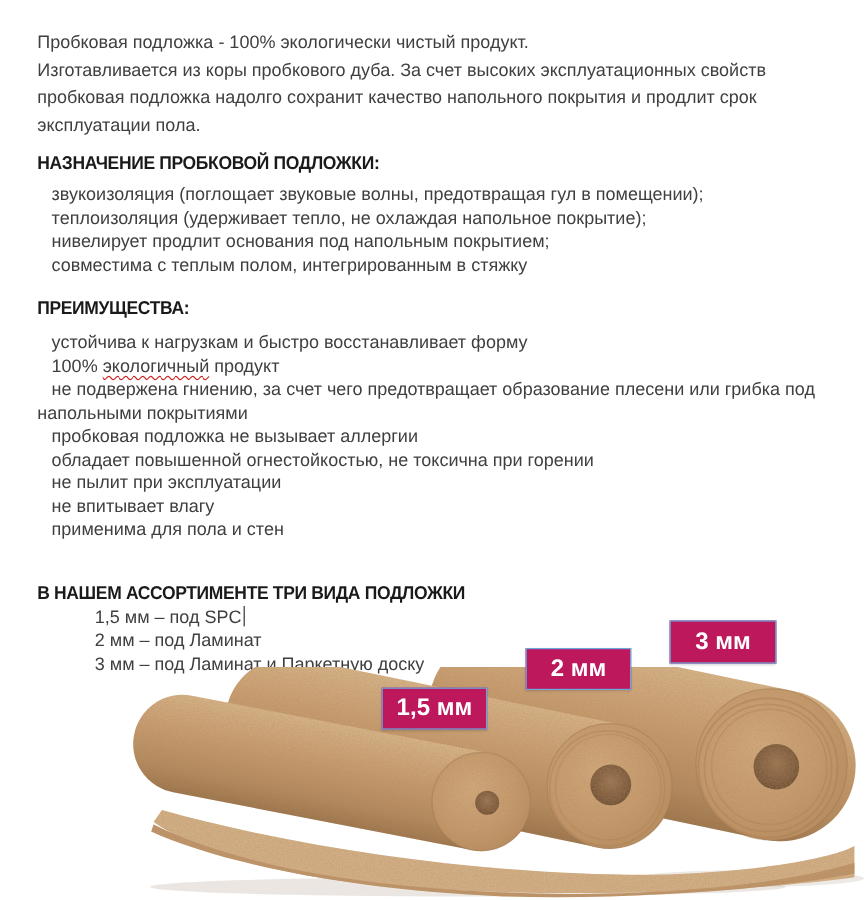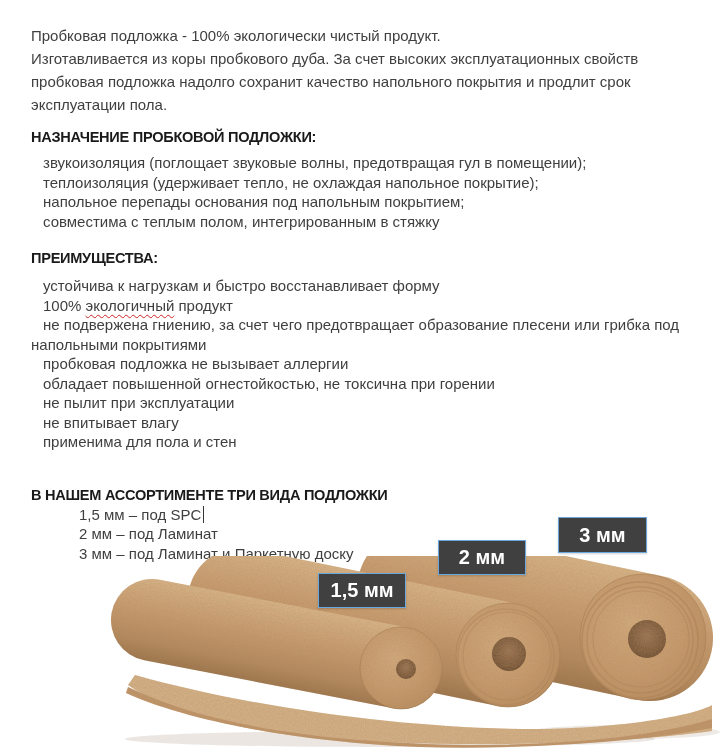--- a/index.html
+++ b/index.html
@@ -31,41 +31,41 @@
     text-decoration-thickness:1px;
     text-underline-offset:3px;
   }
   .caret{
     display:inline-block;width:1px;height:17px;background:#333;
     vertical-align:-3px;margin-left:2px;
   }
   .photo{position:absolute;left:0;top:505px;width:721px;height:245px;}
   .photo svg{position:absolute;left:0;top:0;}
   .size-label{
-    position:absolute;background:#404040;color:#ffffff;
+    position:absolute;background:#be185d;color:#ffffff;
     border:1px solid #6ba7dd;box-shadow:0 1px 2px rgba(0,0,0,0.18);
     font-weight:700;font-size:20px;text-align:center;
     font-family:"Liberation Sans","DejaVu Sans",sans-serif;
   }
   .label-15{left:318px;top:68px;width:86px;height:33px;line-height:33px;}
   .label-2{left:438px;top:35px;width:86px;height:33px;line-height:33px;}
   .label-3{left:558px;top:12px;width:87px;height:34px;line-height:34px;}
 </style>
 </head>
 <body>
 
 <div class="doc">
   <p class="intro">Пробковая подложка - 100% экологически чистый продукт.</p>
   <p class="intro">Изготавливается из коры пробкового дуба. За счет высоких эксплуатационных свойств пробковая подложка надолго сохранит качество напольного покрытия и продлит срок эксплуатации пола.</p>
 
   <h2 class="h-purpose">НАЗНАЧЕНИЕ ПРОБКОВОЙ ПОДЛОЖКИ:</h2>
   <div class="items">
     <p class="item">звукоизоляция (поглощает звуковые волны, предотвращая гул в помещении);</p>
     <p class="item">теплоизоляция (удерживает тепло, не охлаждая напольное покрытие);</p>
-    <p class="item">напольное перепады основания под напольным покрытием;</p>
+    <p class="item">нивелирует продлит основания под напольным покрытием;</p>
     <p class="item">совместима с теплым полом, интегрированным в стяжку</p>
   </div>
 
   <h2 class="h-adv">ПРЕИМУЩЕСТВА:</h2>
   <div class="items-adv">
     <p class="item">устойчива к нагрузкам и быстро восстанавливает форму</p>
     <p class="item"><span>100% </span><span class="misspelled">экологичный</span><span> продукт</span></p>
     <p class="item">не подвержена гниению, за счет чего предотвращает образование плесени или грибка под напольными покрытиями</p>
     <p class="item">пробковая подложка не вызывает аллергии</p>
     <p class="item">обладает повышенной огнестойкостью, не токсична при горении</p>

